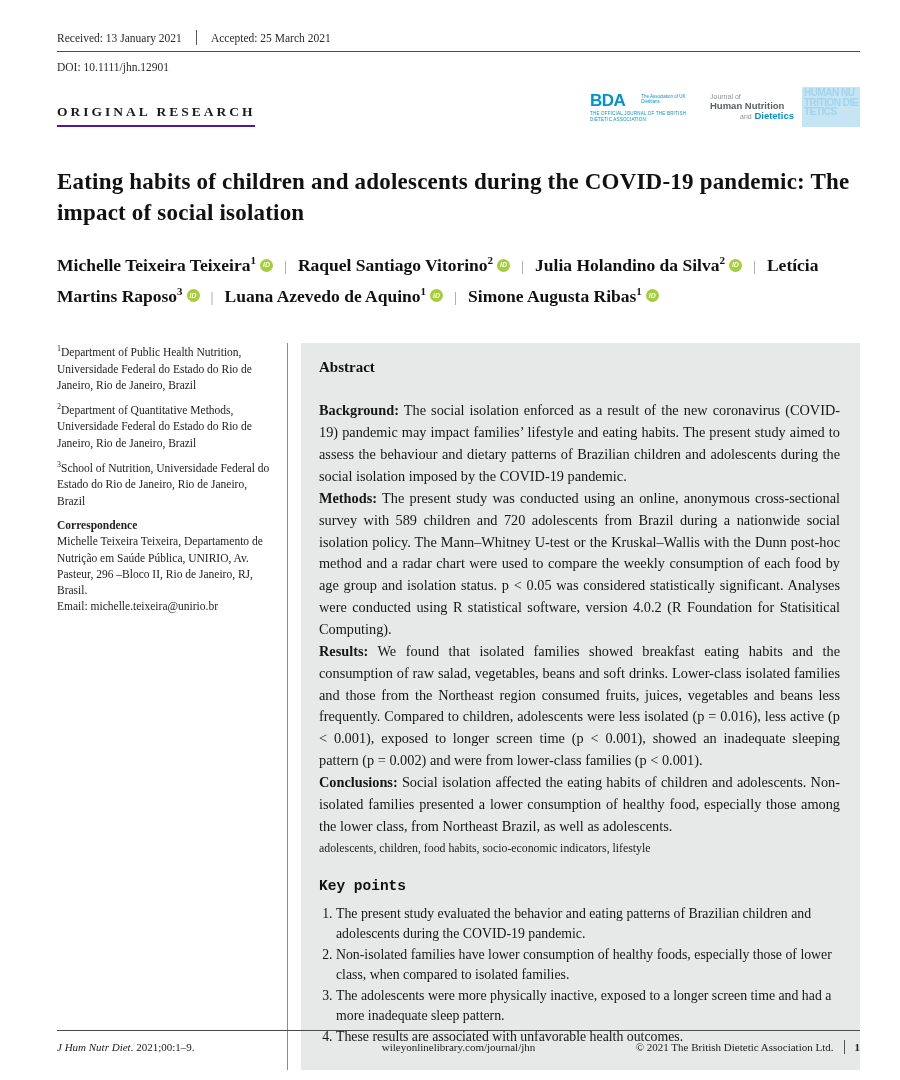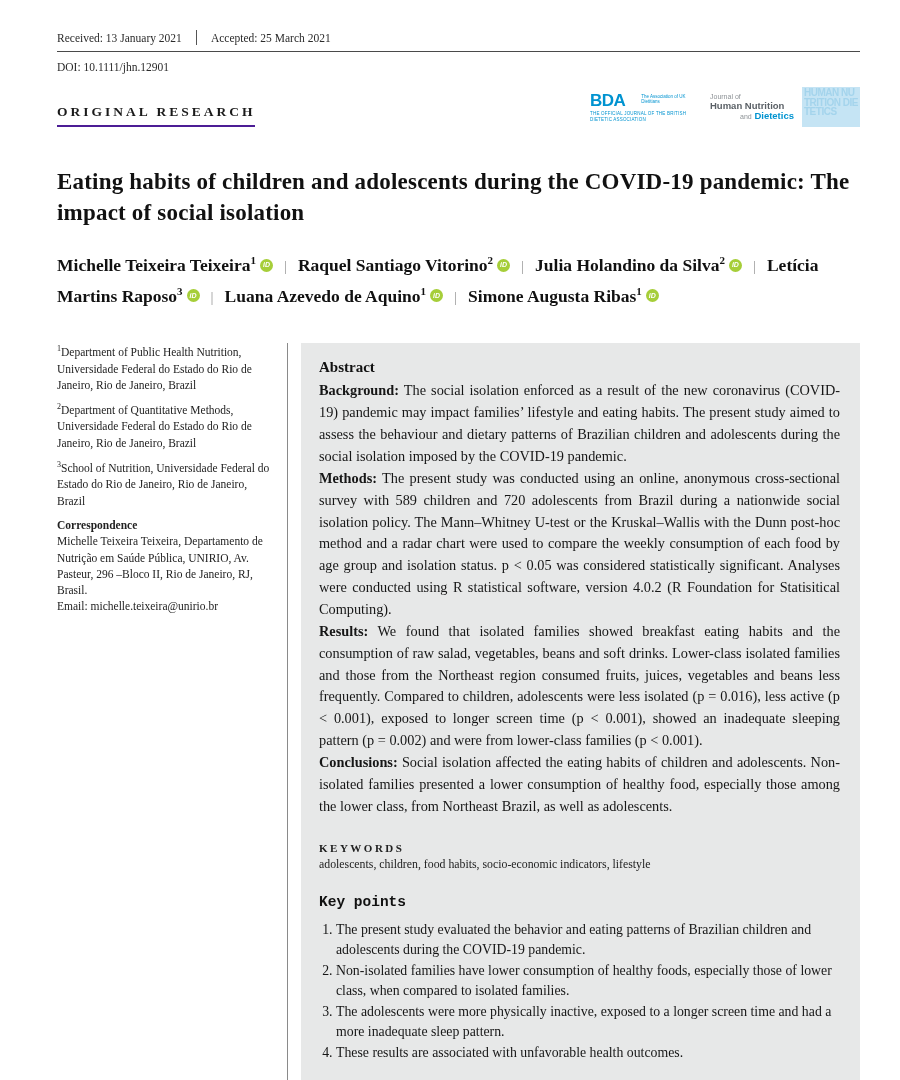--- a/index.html
+++ b/index.html
@@ -68,21 +68,21 @@
   .sidebar { width: 230px; padding-right: 14px; font-size: 11.5px; line-height: 1.42; color: #222; }
   .affil { margin-bottom: 8px; }
   .affil sup, .sidebar sup { font-size: 8px; }
   .corr { }
   .corr-heading { font-weight: bold; }
   .main-col { flex: 1; border-left: 1px solid #8a8a8a; }
   .abstract-box {
     margin-left: 13px; background: #e7e8e8;
     padding: 16px 20px 22px 18px;
   }
-  .abstract-heading { font-size: 15px; font-weight: bold; margin-bottom: 4px; color: #111; }
+  .abstract-heading { font-size: 15px; font-weight: bold; margin-bottom: 24px; color: #111; }
   .abs-para { font-size: 14.3px; line-height: 1.53; text-align: justify; color: #161616; }
   .abs-label { font-weight: bold; }
   .kw-heading { margin-top: 24px; font-size: 11px; font-weight: bold; letter-spacing: 2.5px; color: #222; }
   .kw-text { margin-top: 3px; font-size: 11.8px; color: #222; }
   .kp-heading { margin-top: 22px; font-size: 14.5px; font-weight: bold; color: #111; font-family: Liberation Mono, monospace; }
   .kp-list { margin-top: 10px; padding-left: 17px; font-size: 13.8px; line-height: 1.45; color: #161616; }
   .kp-list li { margin-bottom: 1px; }
 
   
   .footer {
@@ -151,27 +151,37 @@
     </div>
     <div class="main-col">
       <div class="abstract-box">
         <div class="abstract-heading">Abstract</div>
         <div id="abs-sections">
             <p class="abs-para"><span class="abs-label">Background:</span> The social isolation enforced as a result of the new coronavirus (COVID-19) pandemic may impact families’ lifestyle and eating habits. The present study aimed to assess the behaviour and dietary patterns of Brazilian children and adolescents during the social isolation imposed by the COVID-19 pandemic.</p>
             <p class="abs-para"><span class="abs-label">Methods:</span> The present study was conducted using an online, anonymous cross-sectional survey with 589 children and 720 adolescents from Brazil during a nationwide social isolation policy. The Mann–Whitney U-test or the Kruskal–Wallis with the Dunn post-hoc method and a radar chart were used to compare the weekly consumption of each food by age group and isolation status. p &lt; 0.05 was considered statistically significant. Analyses were conducted using R statistical software, version 4.0.2 (R Foundation for Statisitical Computing).</p>
             <p class="abs-para"><span class="abs-label">Results:</span> We found that isolated families showed breakfast eating habits and the consumption of raw salad, vegetables, beans and soft drinks. Lower-class isolated families and those from the Northeast region consumed fruits, juices, vegetables and beans less frequently. Compared to children, adolescents were less isolated (p = 0.016), less active (p &lt; 0.001), exposed to longer screen time (p &lt; 0.001), showed an inadequate sleeping pattern (p = 0.002) and were from lower-class families (p &lt; 0.001).</p>
             <p class="abs-para"><span class="abs-label">Conclusions:</span> Social isolation affected the eating habits of children and adolescents. Non-isolated families presented a lower consumption of healthy food, especially those among the lower class, from Northeast Brazil, as well as adolescents.</p>
           </div>
-        <div class="kw-heading">KEYWORDS</div>
         <div class="kw-text">adolescents, children, food habits, socio-economic indicators, lifestyle</div>
         <div class="kp-heading">Key points</div>
         <ol class="kp-list" id="kp-list">
             <li>The present study evaluated the behavior and eating patterns of Brazilian children and adolescents during the COVID-19 pandemic.</li>
             <li>Non-isolated families have lower consumption of healthy foods, especially those of lower class, when compared to isolated families.</li>
             <li>The adolescents were more physically inactive, exposed to a longer screen time and had a more inadequate sleep pattern.</li>
             <li>These results are associated with unfavorable health outcomes.</li>
           </ol>
       </div>
     </div>
   </div>
 
+  <div class="footer">
+    <span class="footer-left">
+      <span class="it">J Hum Nutr Diet.</span><span> 2021;00:1–9.</span>
+    </span>
+    <span class="footer-center">wileyonlinelibrary.com/journal/jhn</span>
+    <span class="footer-right">
+      <span>© 2021 The British Dietetic Association Ltd.</span>
+      <span class="footer-vsep"></span>
+      <span class="footer-page">1</span>
+    </span>
+  </div>
 
 </div>
 
 </body></html>

